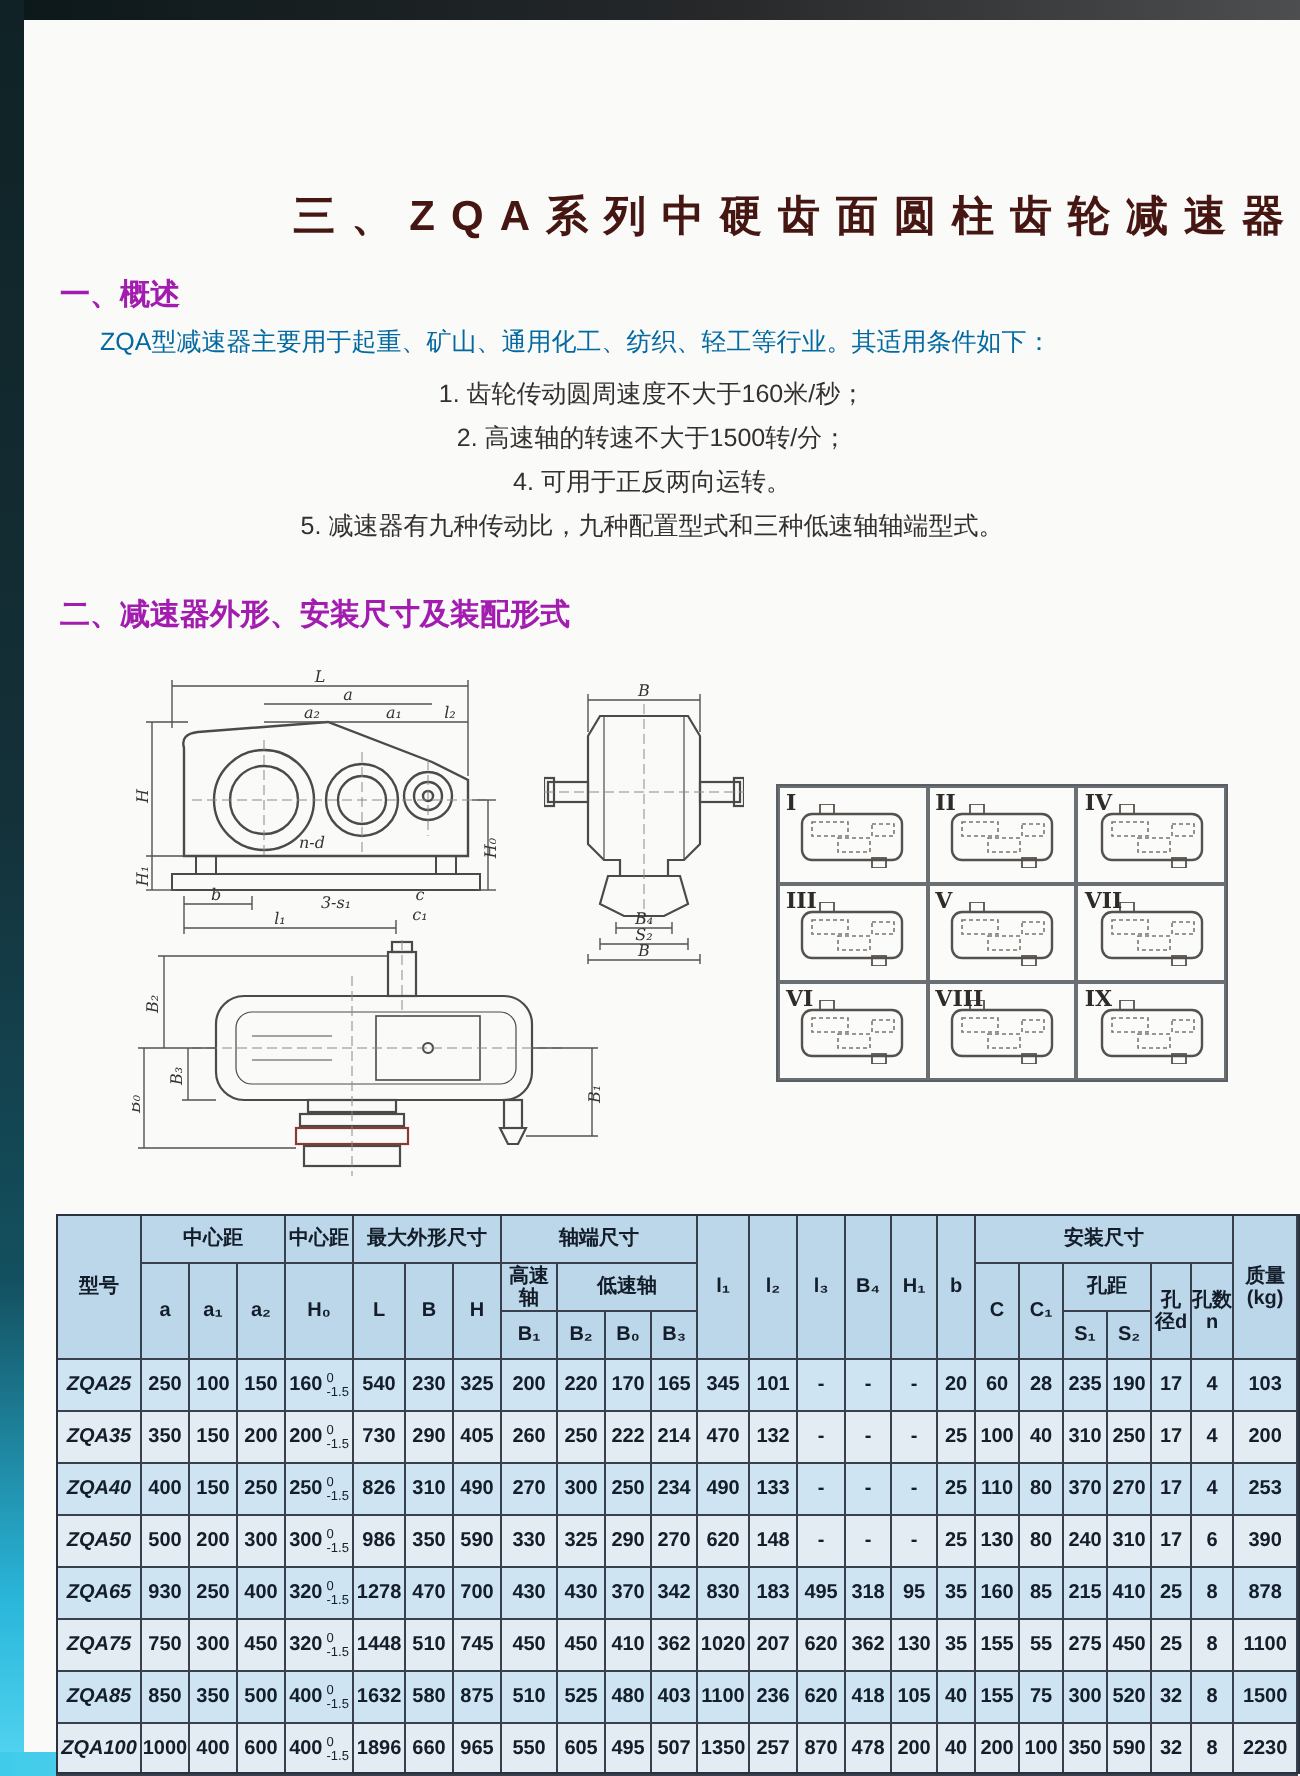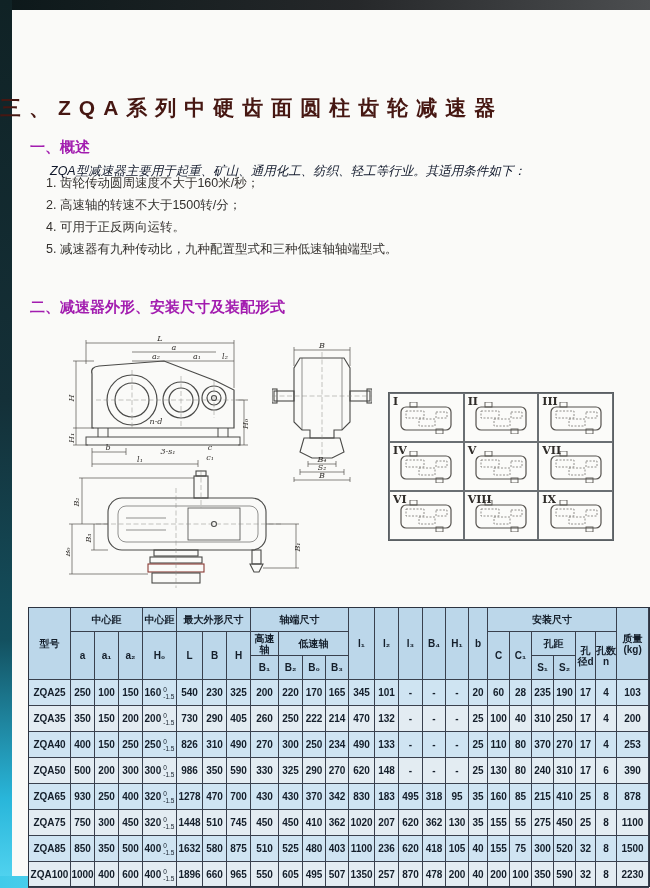--- a/index.html
+++ b/index.html
@@ -5,46 +5,46 @@
   html,body{margin:0;padding:0;}
   body{width:650px;height:888px;font-family:"Liberation Sans",sans-serif;background:#e9edec;}
   .page{position:relative;width:650px;height:888px;background:#fafaf8;overflow:hidden;}
   
   .edge-top{position:absolute;top:0;left:0;width:650px;height:10px;
     background:linear-gradient(to right,#0c181a,#26282a 55%,#4c4e50);}
   .edge-left{position:absolute;top:0;left:0;width:12px;height:888px;
     background:linear-gradient(to bottom,#102225,#143038 45%,#13505f 72%,#29b6da 90%,#55d6f2);}
   .edge-bottom{position:absolute;bottom:0;left:0;width:650px;height:12px;
     background:linear-gradient(to right,#40cbea,#a5e3f3 55%,#eef3f4 85%,#f8f8f6);}
-  .title{position:absolute;top:94px;left:0;width:650px;text-align:left;
+  .title{position:absolute;top:94px;left:0;width:650px;text-align:right;
     font-size:21px;font-weight:bold;letter-spacing:8px;color:#461712;white-space:nowrap;}
   .sec-head{position:absolute;left:30px;font-size:15px;font-weight:bold;color:#a21caf;}
-  .intro{position:absolute;left:50px;top:163px;width:560px;font-size:12.5px;color:#0f172a;font-style:italic;}
-  .ov-list{position:absolute;left:46px;top:172px;width:560px;}
+  .intro{position:absolute;left:50px;top:163px;width:560px;font-size:12.5px;color:#0369a1;}
+  .ov-list{position:absolute;left:46px;top:186px;width:560px;text-align:center;}
   .ov-item{font-size:12.5px;color:#33302d;line-height:22px;}
   
   .drawing{position:absolute;}
   .drawing svg{display:block;}
   .dim-text{font-size:8px;fill:#35322f;font-style:italic;font-family:"DejaVu Serif",serif;}
   .cfg-grid{position:absolute;left:388px;top:392px;width:224px;height:147px;
     display:grid;grid-template-columns:repeat(3,1fr);grid-template-rows:repeat(3,1fr);
     border:1.4px solid #5a5f63;background:#fbfbf9;}
   .cfg-cell{position:relative;border:0.7px solid #6a6f73;display:flex;align-items:center;justify-content:center;}
   .cfg-num{position:absolute;top:1px;left:3px;font-size:11px;font-weight:bold;color:#2e2b28;
     font-family:"DejaVu Serif",serif;}
   
   .spec-table{position:absolute;left:28px;top:607px;border-collapse:collapse;table-layout:fixed;
     width:620px;background:#cfe4f2;}
   .spec-table th,.spec-table td{border:1px solid #39404d;padding:0;text-align:center;
     font-size:10px;color:#141e2a;overflow:hidden;}
   .spec-table th{background:#bcd7ea;font-weight:bold;height:23px;line-height:11px;word-break:break-all;}
   .spec-table td{height:25px;font-weight:bold;}
   .spec-table tr.alt td{background:#e3ecf2;}
   .spec-table tr.blu td{background:#cfe4f2;}
-  .model-cell{font-size:10.5px;}
+  .model-cell{font-size:10.5px;font-style:italic;}
   .tolcell{display:flex;align-items:center;justify-content:center;gap:2px;}
   .tol{display:flex;flex-direction:column;font-size:6.5px;line-height:7px;font-weight:normal;text-align:left;}
   .outer-border{position:absolute;left:28px;top:607px;width:620px;height:278px;
     border:1.6px solid #2c3340;pointer-events:none;}
 </style>
 </head>
 <body>
 
 <div class="page">
   <div class="edge-top"></div>
@@ -183,33 +183,33 @@
       <rect x="3" y="5" width="50" height="23" rx="5" fill="none" stroke="#55524e" stroke-width="1.2"></rect>
       <rect x="8" y="9" width="18" height="7" fill="none" stroke="#7a7772" stroke-width="0.8" stroke-dasharray="2,1.5"></rect>
       <rect x="21" y="17" width="16" height="7" fill="none" stroke="#7a7772" stroke-width="0.8" stroke-dasharray="2,1.5"></rect>
       <rect x="38" y="10" width="11" height="6" fill="none" stroke="#7a7772" stroke-width="0.8" stroke-dasharray="2,1.5"></rect>
       <rect x="12" y="0" width="7" height="5" fill="none" stroke="#55524e" stroke-width="0.9"></rect>
       <rect x="38" y="27" width="7" height="5" fill="none" stroke="#55524e" stroke-width="0.9"></rect>
     </svg>
   </div>
 
   <div class="cfg-cell">
+    <span class="cfg-num">IV</span>
+    <svg width="56" height="32" viewBox="0 0 56 32">
+      <rect x="3" y="5" width="50" height="23" rx="5" fill="none" stroke="#55524e" stroke-width="1.2"></rect>
+      <rect x="8" y="9" width="18" height="7" fill="none" stroke="#7a7772" stroke-width="0.8" stroke-dasharray="2,1.5"></rect>
+      <rect x="21" y="17" width="16" height="7" fill="none" stroke="#7a7772" stroke-width="0.8" stroke-dasharray="2,1.5"></rect>
+      <rect x="38" y="10" width="11" height="6" fill="none" stroke="#7a7772" stroke-width="0.8" stroke-dasharray="2,1.5"></rect>
+      <rect x="12" y="0" width="7" height="5" fill="none" stroke="#55524e" stroke-width="0.9"></rect>
+      <rect x="38" y="27" width="7" height="5" fill="none" stroke="#55524e" stroke-width="0.9"></rect>
+    </svg>
+  </div>
+
+  <div class="cfg-cell">
     <span class="cfg-num">III</span>
-    <svg width="56" height="32" viewBox="0 0 56 32">
-      <rect x="3" y="5" width="50" height="23" rx="5" fill="none" stroke="#55524e" stroke-width="1.2"></rect>
-      <rect x="8" y="9" width="18" height="7" fill="none" stroke="#7a7772" stroke-width="0.8" stroke-dasharray="2,1.5"></rect>
-      <rect x="21" y="17" width="16" height="7" fill="none" stroke="#7a7772" stroke-width="0.8" stroke-dasharray="2,1.5"></rect>
-      <rect x="38" y="10" width="11" height="6" fill="none" stroke="#7a7772" stroke-width="0.8" stroke-dasharray="2,1.5"></rect>
-      <rect x="12" y="0" width="7" height="5" fill="none" stroke="#55524e" stroke-width="0.9"></rect>
-      <rect x="38" y="27" width="7" height="5" fill="none" stroke="#55524e" stroke-width="0.9"></rect>
-    </svg>
-  </div>
-
-  <div class="cfg-cell">
-    <span class="cfg-num">IV</span>
     <svg width="56" height="32" viewBox="0 0 56 32">
       <rect x="3" y="5" width="50" height="23" rx="5" fill="none" stroke="#55524e" stroke-width="1.2"></rect>
       <rect x="8" y="9" width="18" height="7" fill="none" stroke="#7a7772" stroke-width="0.8" stroke-dasharray="2,1.5"></rect>
       <rect x="21" y="17" width="16" height="7" fill="none" stroke="#7a7772" stroke-width="0.8" stroke-dasharray="2,1.5"></rect>
       <rect x="38" y="10" width="11" height="6" fill="none" stroke="#7a7772" stroke-width="0.8" stroke-dasharray="2,1.5"></rect>
       <rect x="12" y="0" width="7" height="5" fill="none" stroke="#55524e" stroke-width="0.9"></rect>
       <rect x="38" y="27" width="7" height="5" fill="none" stroke="#55524e" stroke-width="0.9"></rect>
     </svg>
   </div>
 

